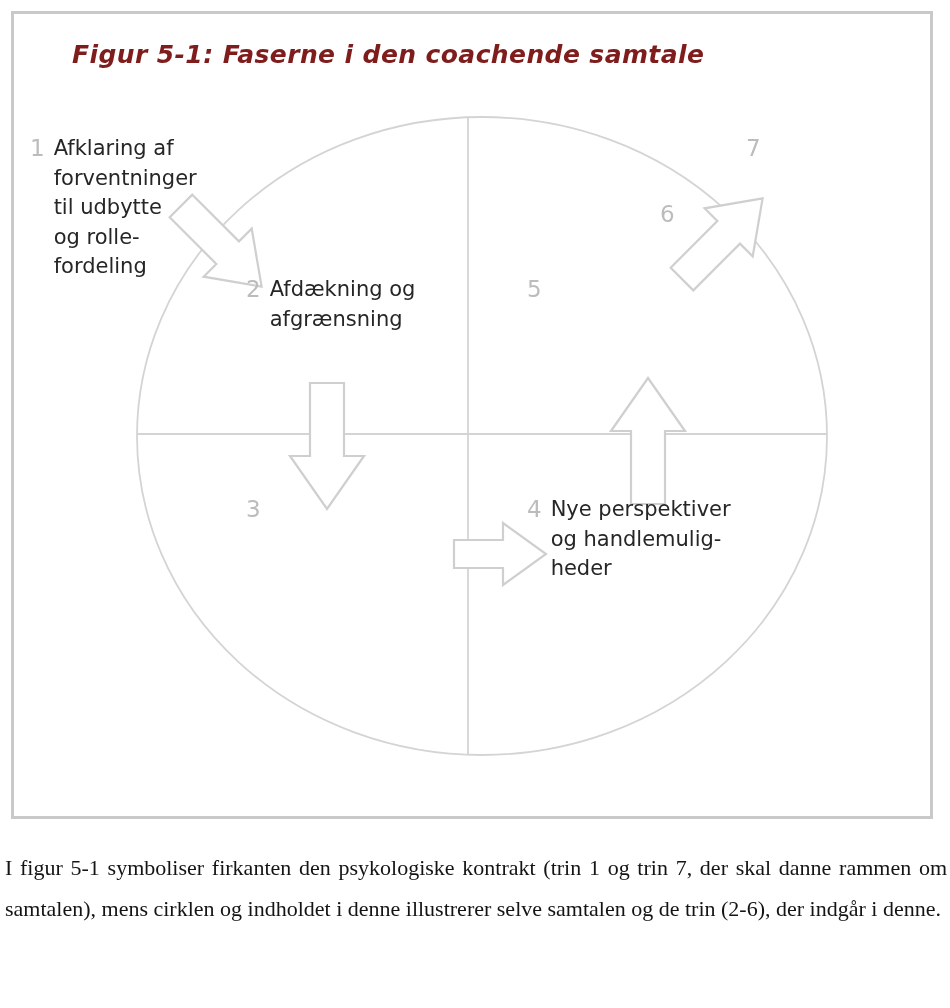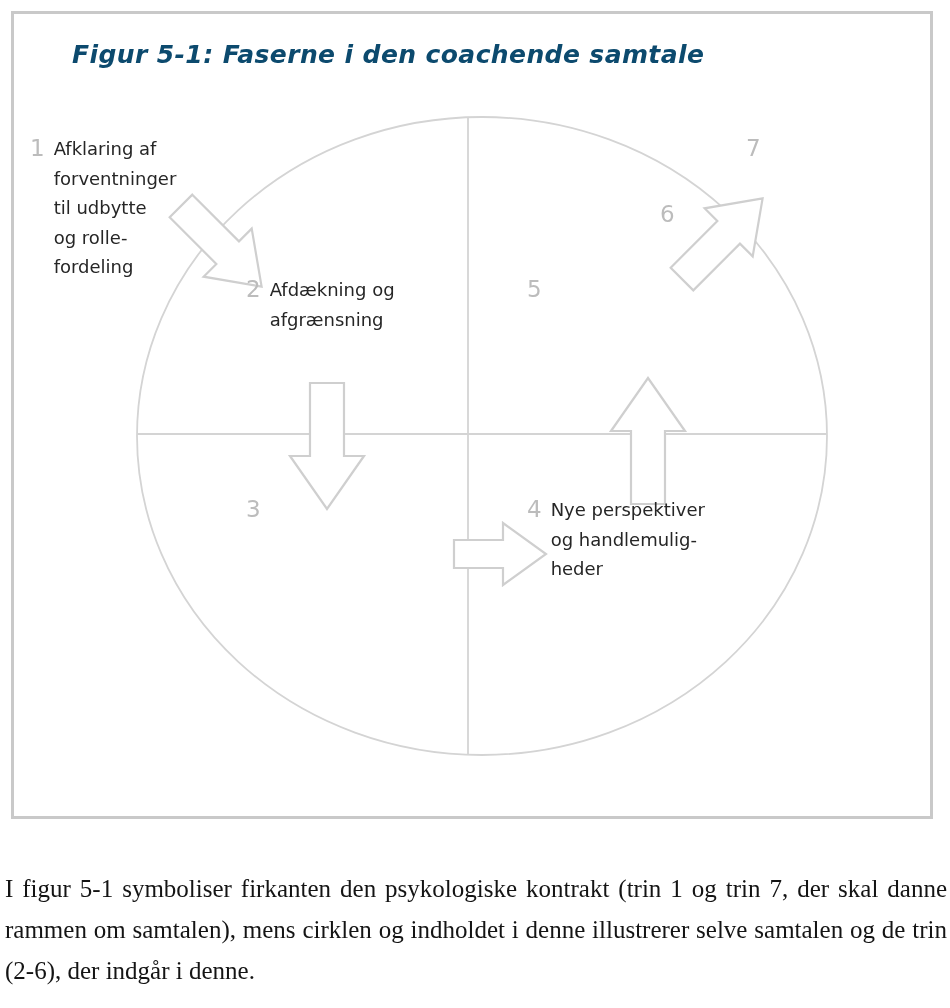--- a/index.html
+++ b/index.html
@@ -31,21 +31,21 @@
   
   #figure-title {
     position: absolute;
     left: 72px;
     top: 40px;
     font-family: "DejaVu Sans", sans-serif;
     font-size: 25px;
     font-style: italic;
     font-weight: bold;
     letter-spacing: 0.4px;
-    color: #0c4a6e;
+    color: #7f1d1d;
     white-space: nowrap;
   }
 
   
   #diagram-svg {
     position: absolute;
     left: 0;
     top: 0;
     width: 950px;
     height: 830px;
@@ -61,21 +61,21 @@
   }
   .step-num {
     font-size: 23px;
     color: #bcbcbc;
     line-height: 29px;
     font-weight: 400;
     flex: 0 0 auto;
     min-width: 14px;
   }
   .step-text {
-    font-size: 18px;
+    font-size: 21px;
     color: #262626;
     line-height: 29.5px;
     white-space: pre-line;
     font-weight: 400;
   }
   .num-only {
     position: absolute;
     font-size: 23px;
     color: #bcbcbc;
     line-height: 29px;
@@ -86,24 +86,24 @@
   #step-3 { left: 246px; top: 495px; }
   #step-4 { left: 527px; top: 495px; }
   #step-5 { left: 527px; top: 275px; }
   #step-6 { left: 660px; top: 200px; }
   #step-7 { left: 746px; top: 134px; }
 
   
   #caption {
     position: absolute;
     left: 5px;
-    top: 868px;
+    top: 847px;
     width: 942px;
     font-family: "Liberation Serif", "DejaVu Serif", serif;
-    font-size: 25px;
+    font-size: 22px;
     line-height: 41px;
     color: #141414;
     text-align: justify;
     text-justify: inter-word;
   }
   #caption > span { display: inline; }
 </style>
 </head>
 <body>
 

